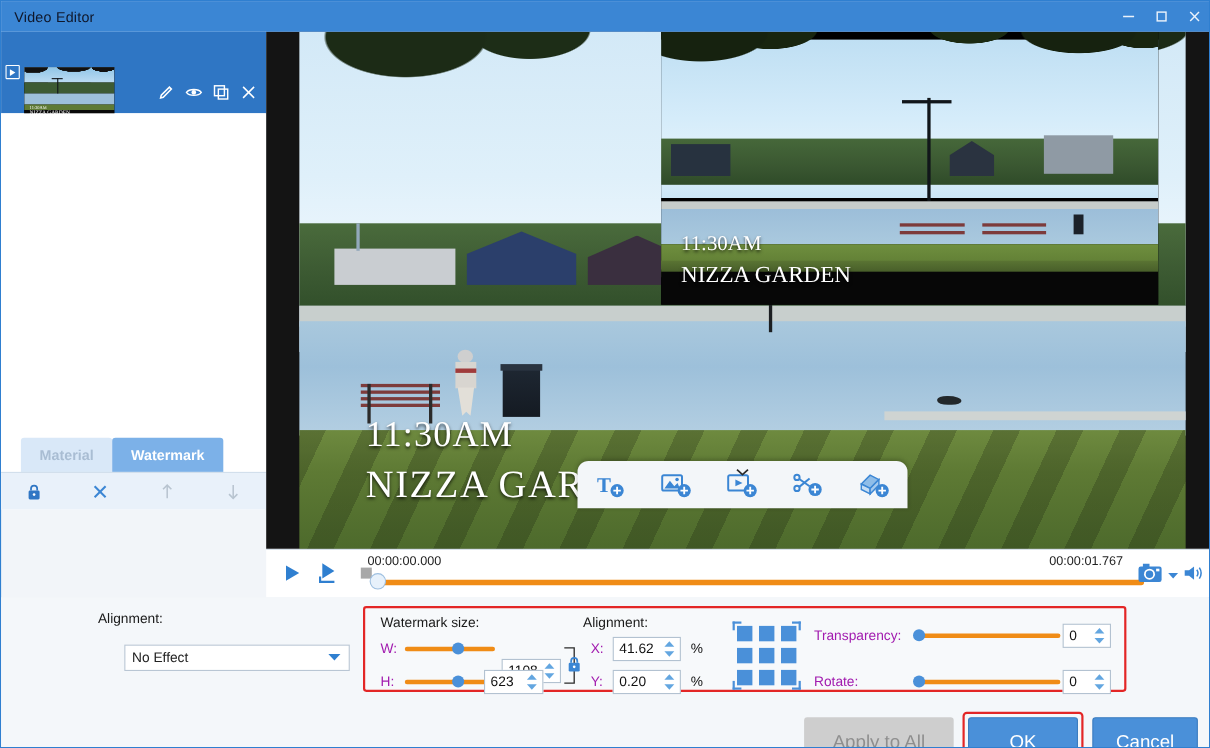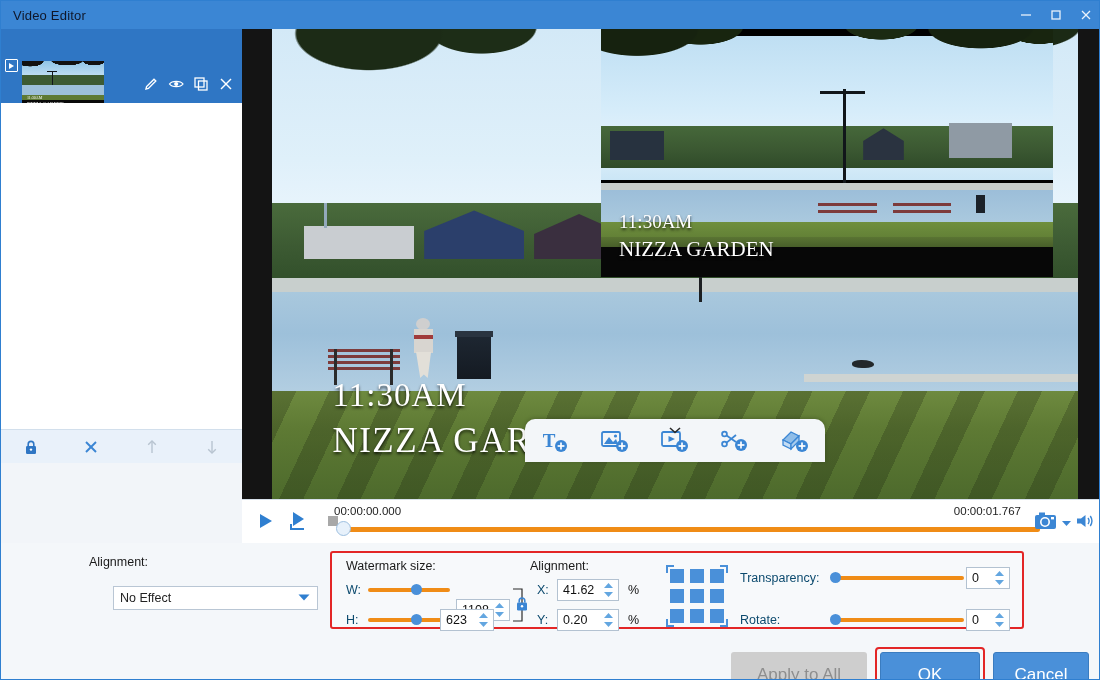--- a/index.html
+++ b/index.html
@@ -213,21 +213,21 @@
     background:#ffffff; border:1px solid #b9c6d4;
     display:flex; align-items:center; padding: 0 6px; font-size: 12.5px; color:#222;
   }
   #transition-select .cv { margin-left:auto; }
 
   #wm-panel {
     position:absolute; left: 329px; top: 8px; width: 694px; height: 78px;
     border: 2px solid #e32626; border-radius: 3px; background: #f7f9fb;
   }
   .grp-label { position:absolute; font-size: 12.5px; color:#1a1a1a; }
-  .row-label { position:absolute; font-size: 12.5px; color:#0c4a6e; }
+  .row-label { position:absolute; font-size: 12.5px; color:#a21caf; }
 
   .mini-slider { position:absolute; height: 4px; background:#f08c16; border-radius:2px; }
   .mini-knob { position:absolute; width: 11px; height: 11px; background:#4a90d9; border-radius:50%; }
 
   .spin {
     position:absolute; background:#ffffff; border:1px solid #b3c2d1;
     display:flex; align-items:center; font-size:12.5px; color:#111; padding-left:5px;
   }
   .spin .arrows { margin-left:auto; margin-right:4px; display:flex; flex-direction:column;
     line-height:0; color:#4a90d9; }
@@ -421,20 +421,24 @@
               <line x1="13" y1="3" x2="3" y2="13"></line>
           </svg>
         </span>
       </div>
 
       <div id="clip-time">00:00:00-00:00:01</div>
     </div>
 
     <div id="left-blank"></div>
 
+    <div id="left-tabs">
+      <div class="ltab inactive">Material</div>
+      <div class="ltab active">Watermark</div>
+    </div>
 
     <div id="left-toolbar">
       <div class="tb">
         <svg width="18" height="18" viewBox="0 0 18 18">
           <rect x="4" y="8" width="10" height="8" rx="1.2" fill="#2f76c4"></rect>
           <path d="M6.2 8 V6.2 A2.8 2.8 0 0 1 11.8 6.2 V8" fill="none" stroke="#2f76c4" stroke-width="1.6"></path>
           <circle cx="9" cy="11.6" r="1.2" fill="#ffffff"></circle>
         </svg>
       </div>
       <div class="tb">

